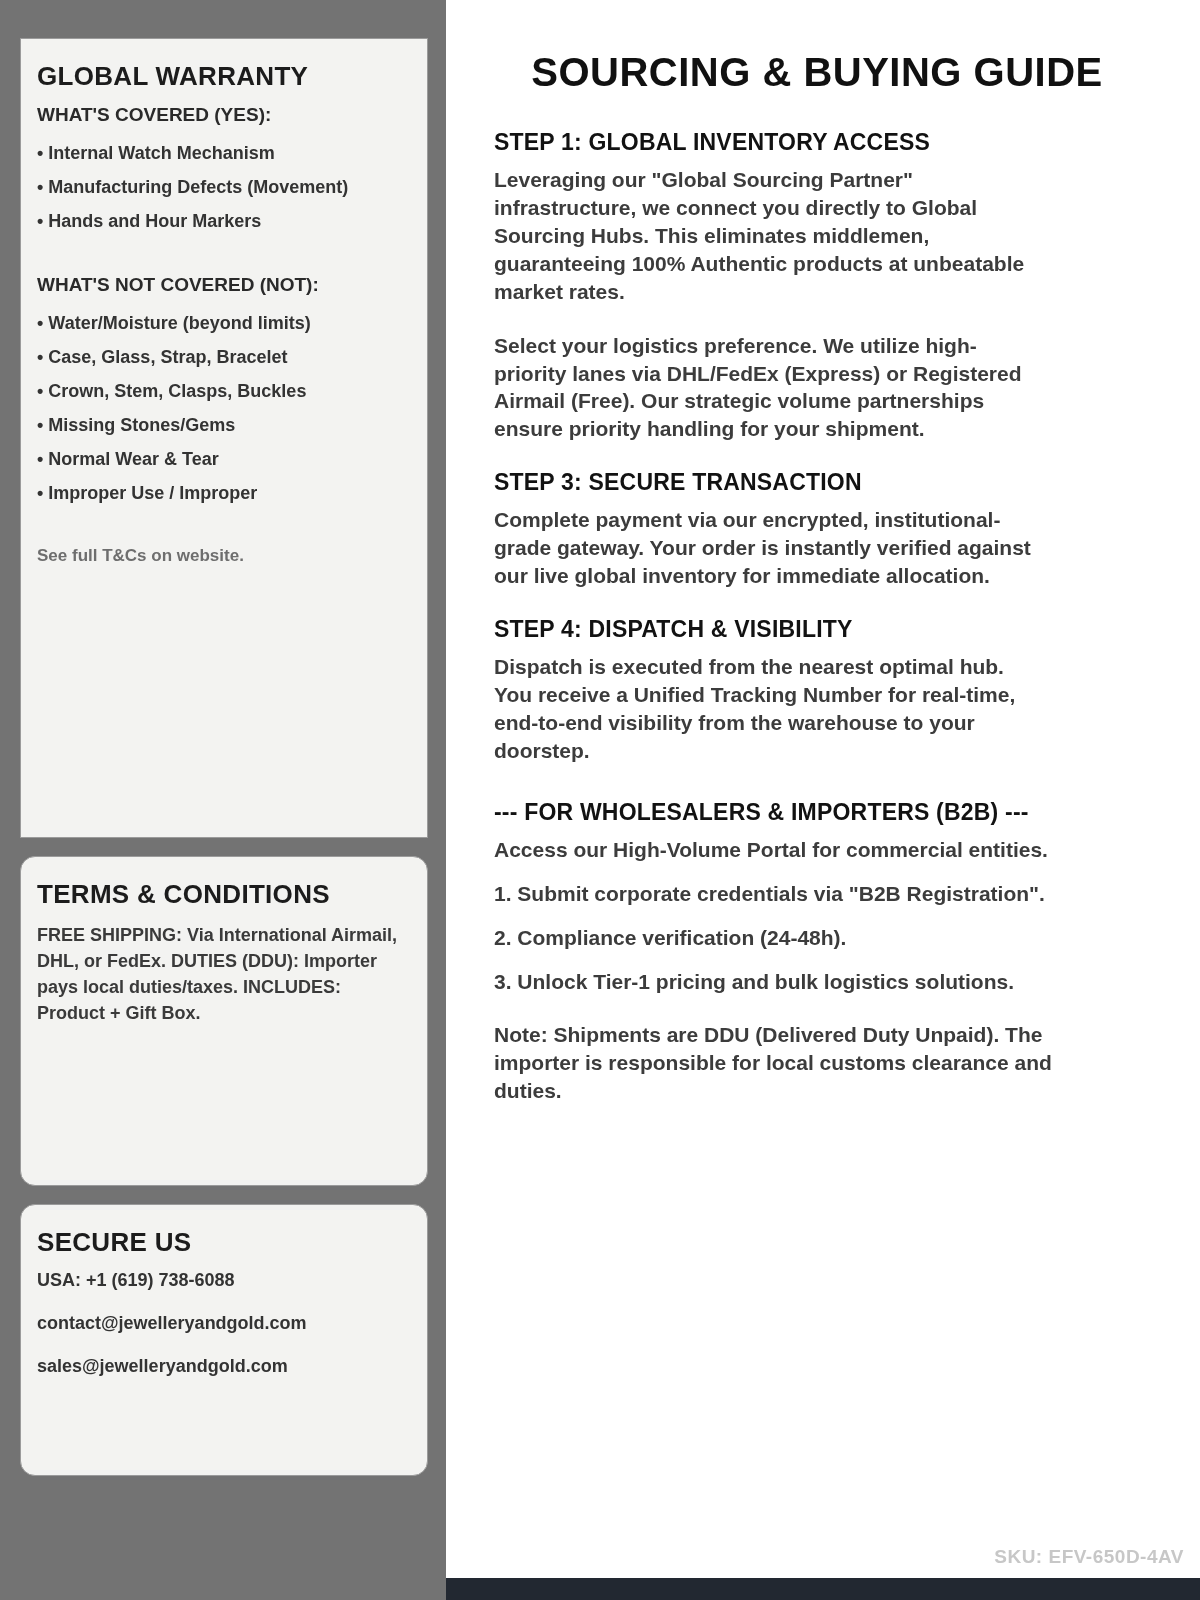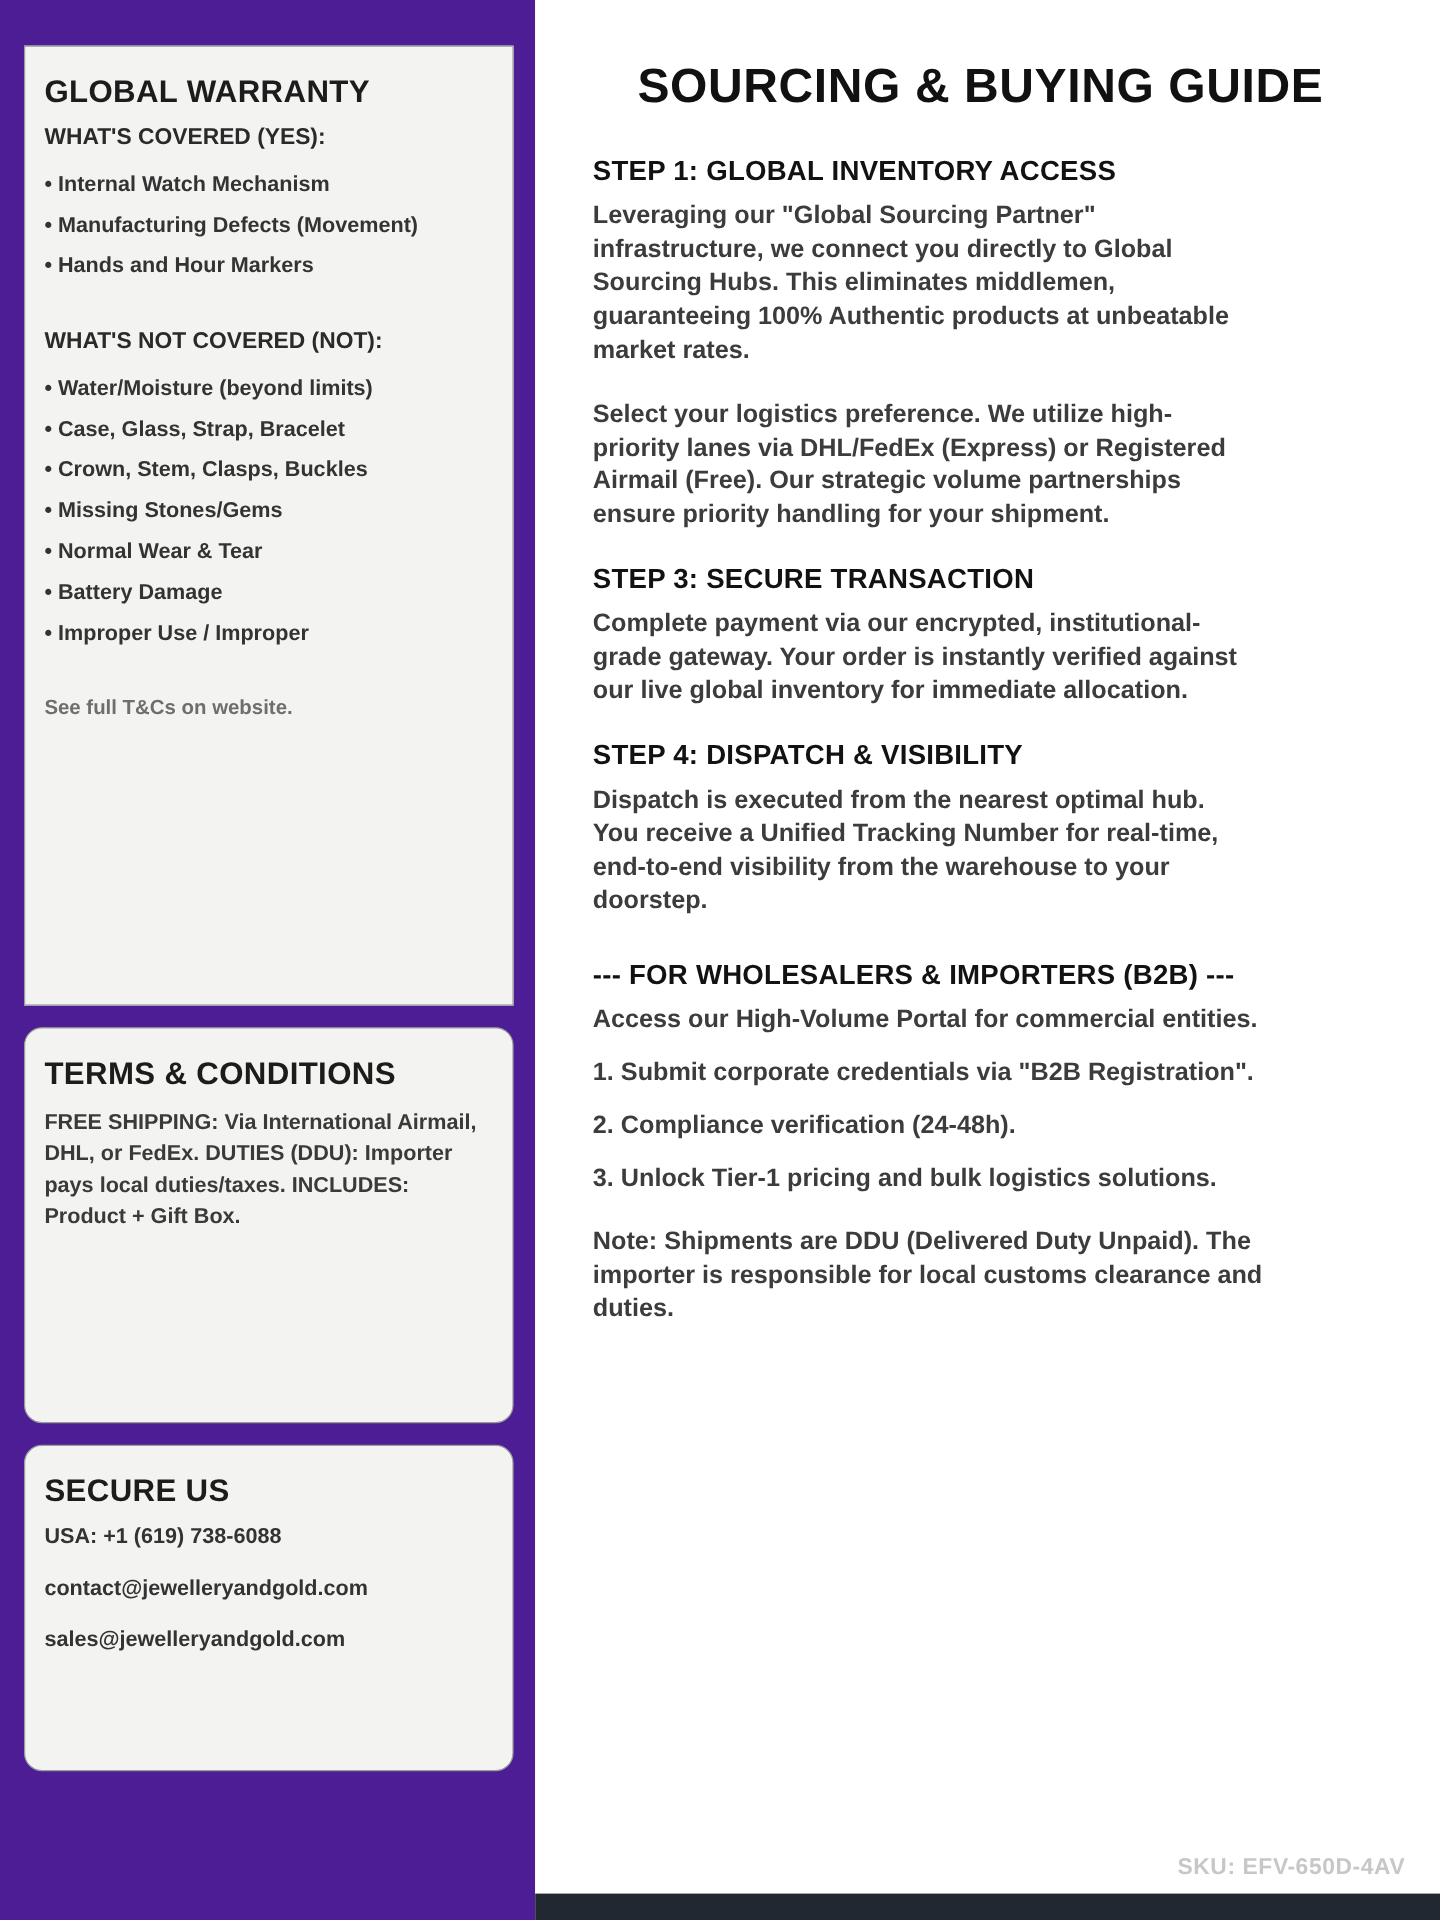--- a/index.html
+++ b/index.html
@@ -15,21 +15,21 @@
     height: 1600px;
     display: flex;
     background: #ffffff;
     overflow: hidden;
   }
 
   
   .sidebar {
     width: 446px;
     flex-shrink: 0;
-    background: #4c1d95;
+    background: #737373;
     padding: 38px 18px 20px 20px;
   }
   .box {
     border: 1px solid #9b9b9b;
     background: #f3f3f1;
     padding: 22px 16px 24px 16px;
   }
   .box + .box { margin-top: 18px; border-radius: 15px; }
   .box-warranty { min-height: 800px; }
   .box-terms    { min-height: 330px; }
@@ -105,21 +105,21 @@
     font-weight: 600;
     color: #3c3c3c;
     line-height: 1.33;
   }
   .b2b { margin-top: 34px; }
   .b2b .body-text { margin-bottom: 16px; width: 560px; }
   .note { margin-top: 26px; width: 520px; }
 
   .sku {
     position: absolute;
-    right: 29px;
+    right: 16px;
     bottom: 32px;
     font-size: 19px;
     font-weight: 700;
     color: #c7c7c7;
     letter-spacing: 0.5px;
   }
   .footer-bar {
     position: absolute;
     left: 446px;
     right: 0;
@@ -143,21 +143,20 @@
         <li>Manufacturing Defects (Movement)</li>
         <li>Hands and Hour Markers</li>
       </ul>
       <div class="sub-head">WHAT'S NOT COVERED (NOT):</div>
       <ul class="bullet-list">
         <li>Water/Moisture (beyond limits)</li>
         <li>Case, Glass, Strap, Bracelet</li>
         <li>Crown, Stem, Clasps, Buckles</li>
         <li>Missing Stones/Gems</li>
         <li>Normal Wear &amp; Tear</li>
-        <li>Battery Damage</li>
         <li>Improper Use / Improper</li>
       </ul>
       <div class="footnote">See full T&amp;Cs on website.</div>
     </section>
 
     <section class="box box-terms">
       <h2>TERMS &amp; CONDITIONS</h2>
       <p class="terms-body">FREE SHIPPING: Via International Airmail, DHL, or FedEx.  DUTIES (DDU): Importer pays local duties/taxes.  INCLUDES: Product + Gift Box.</p>
     </section>
 

